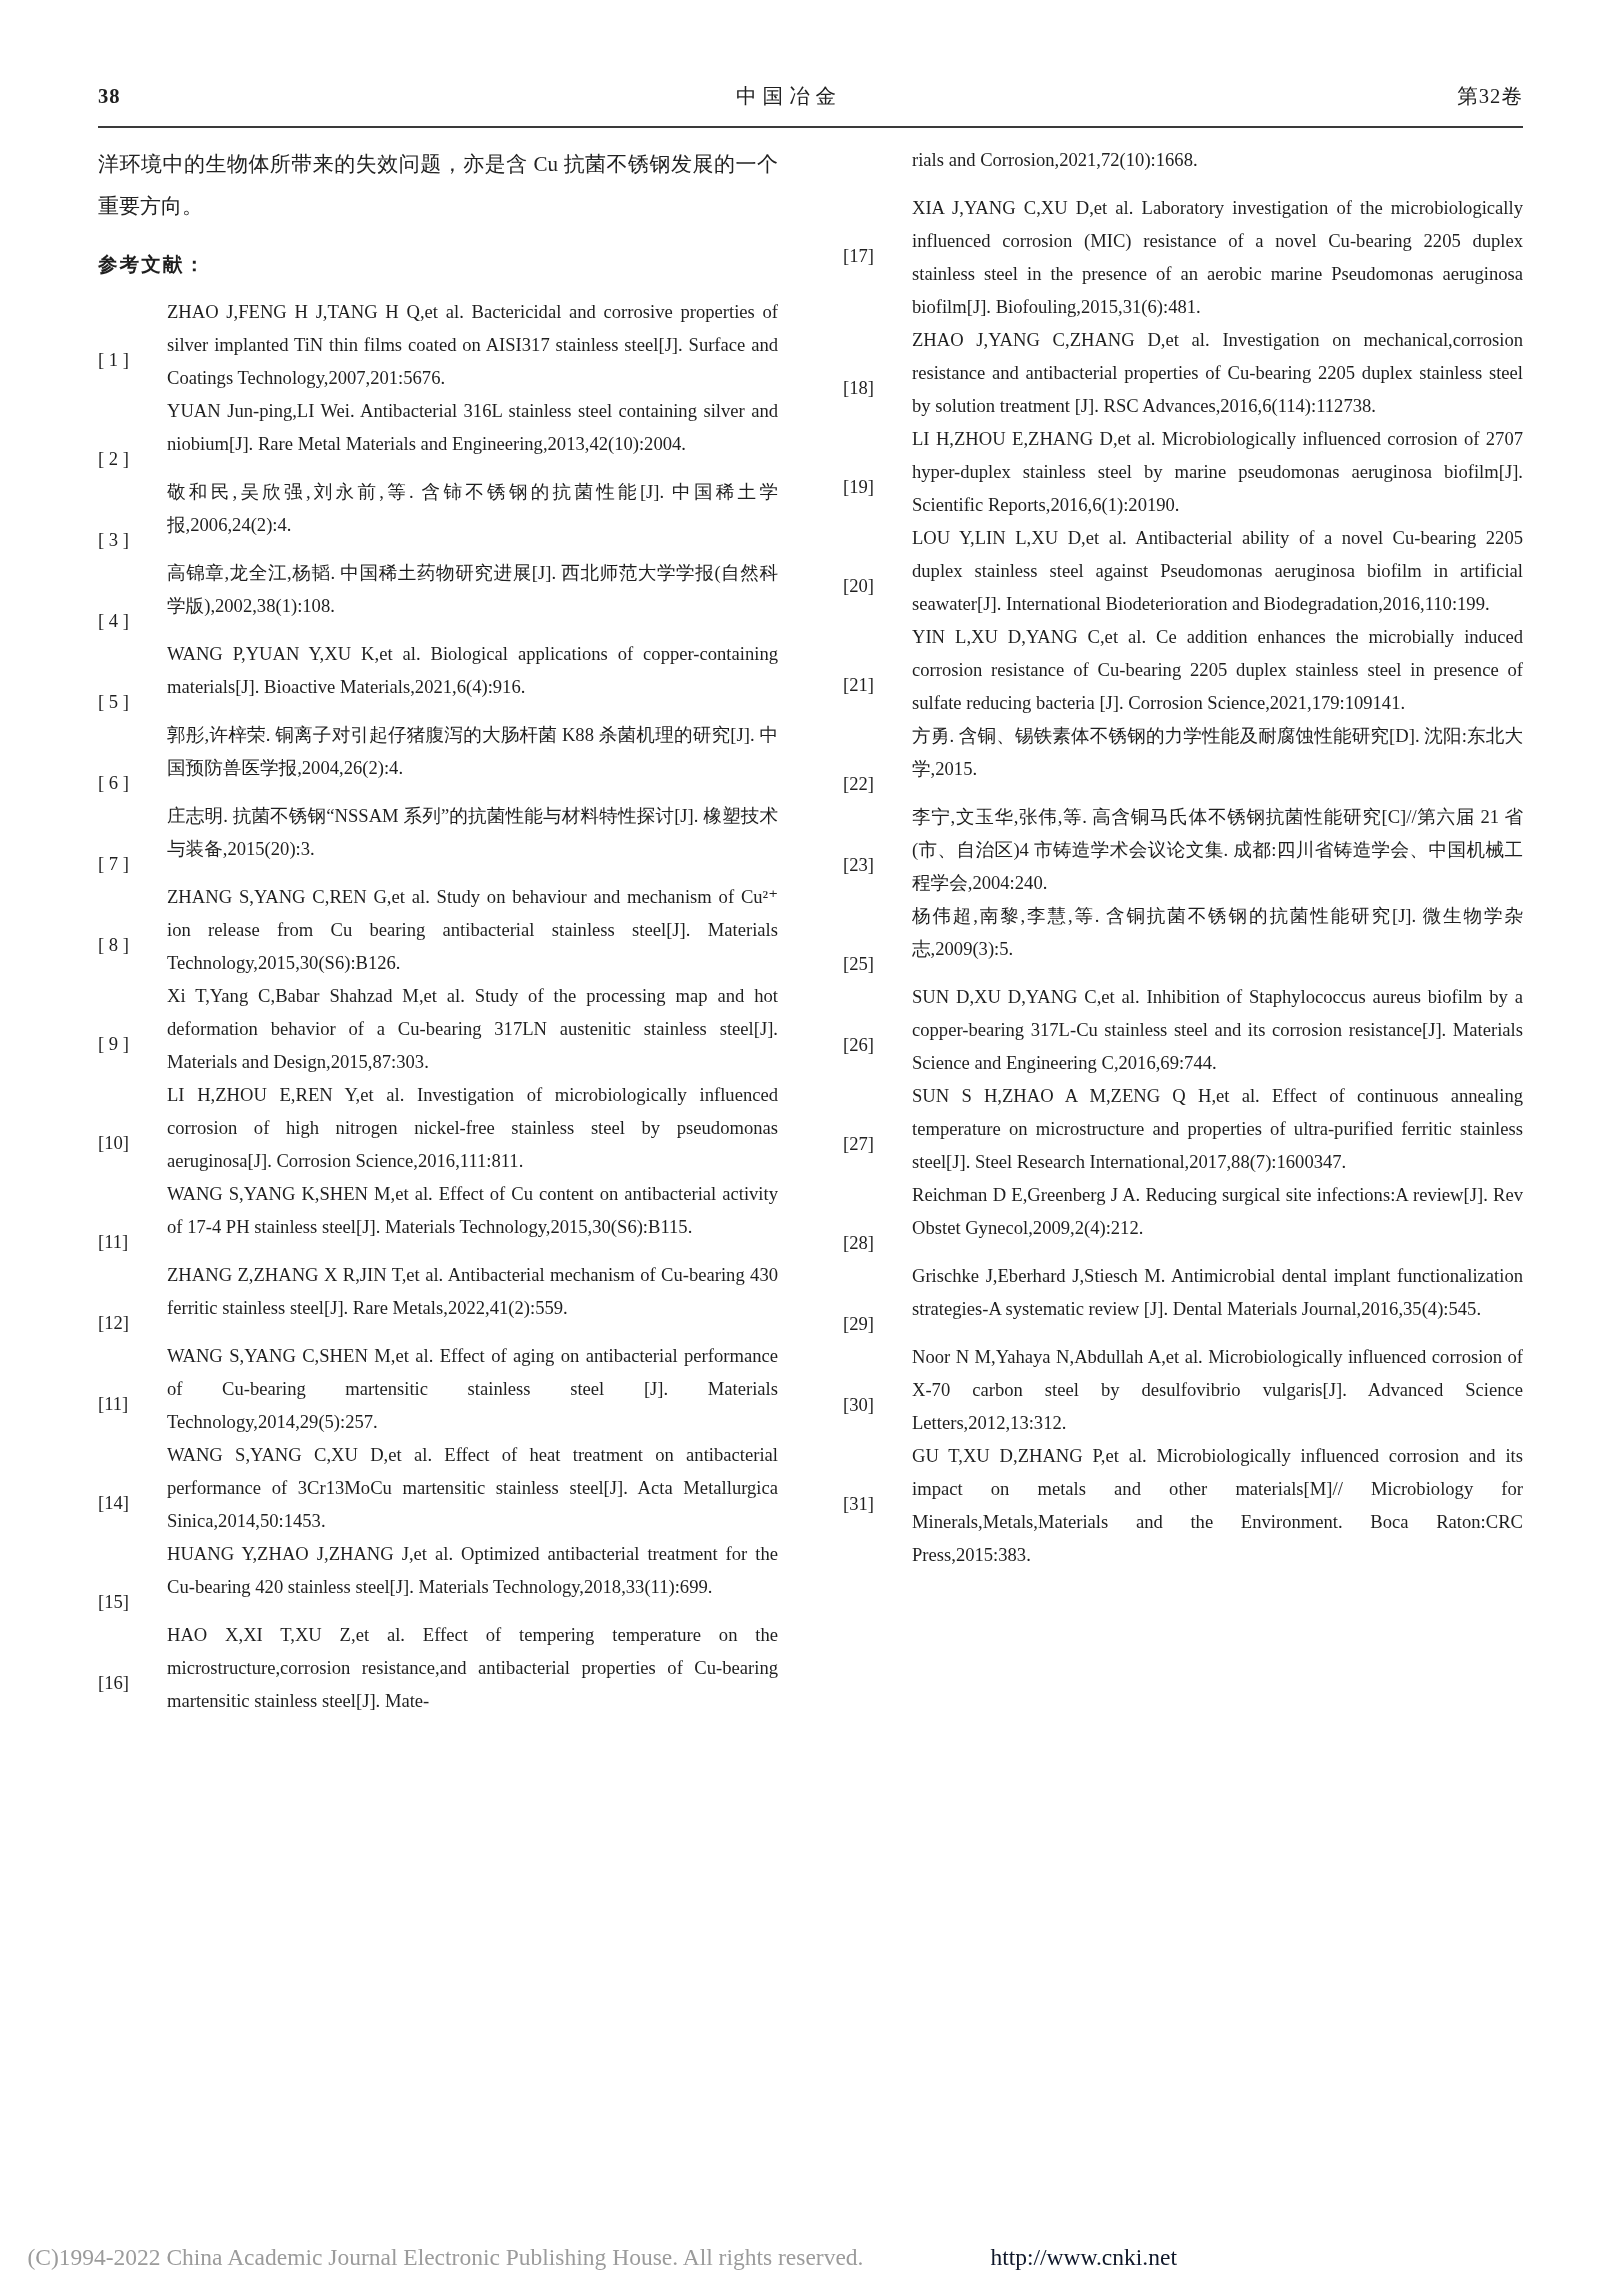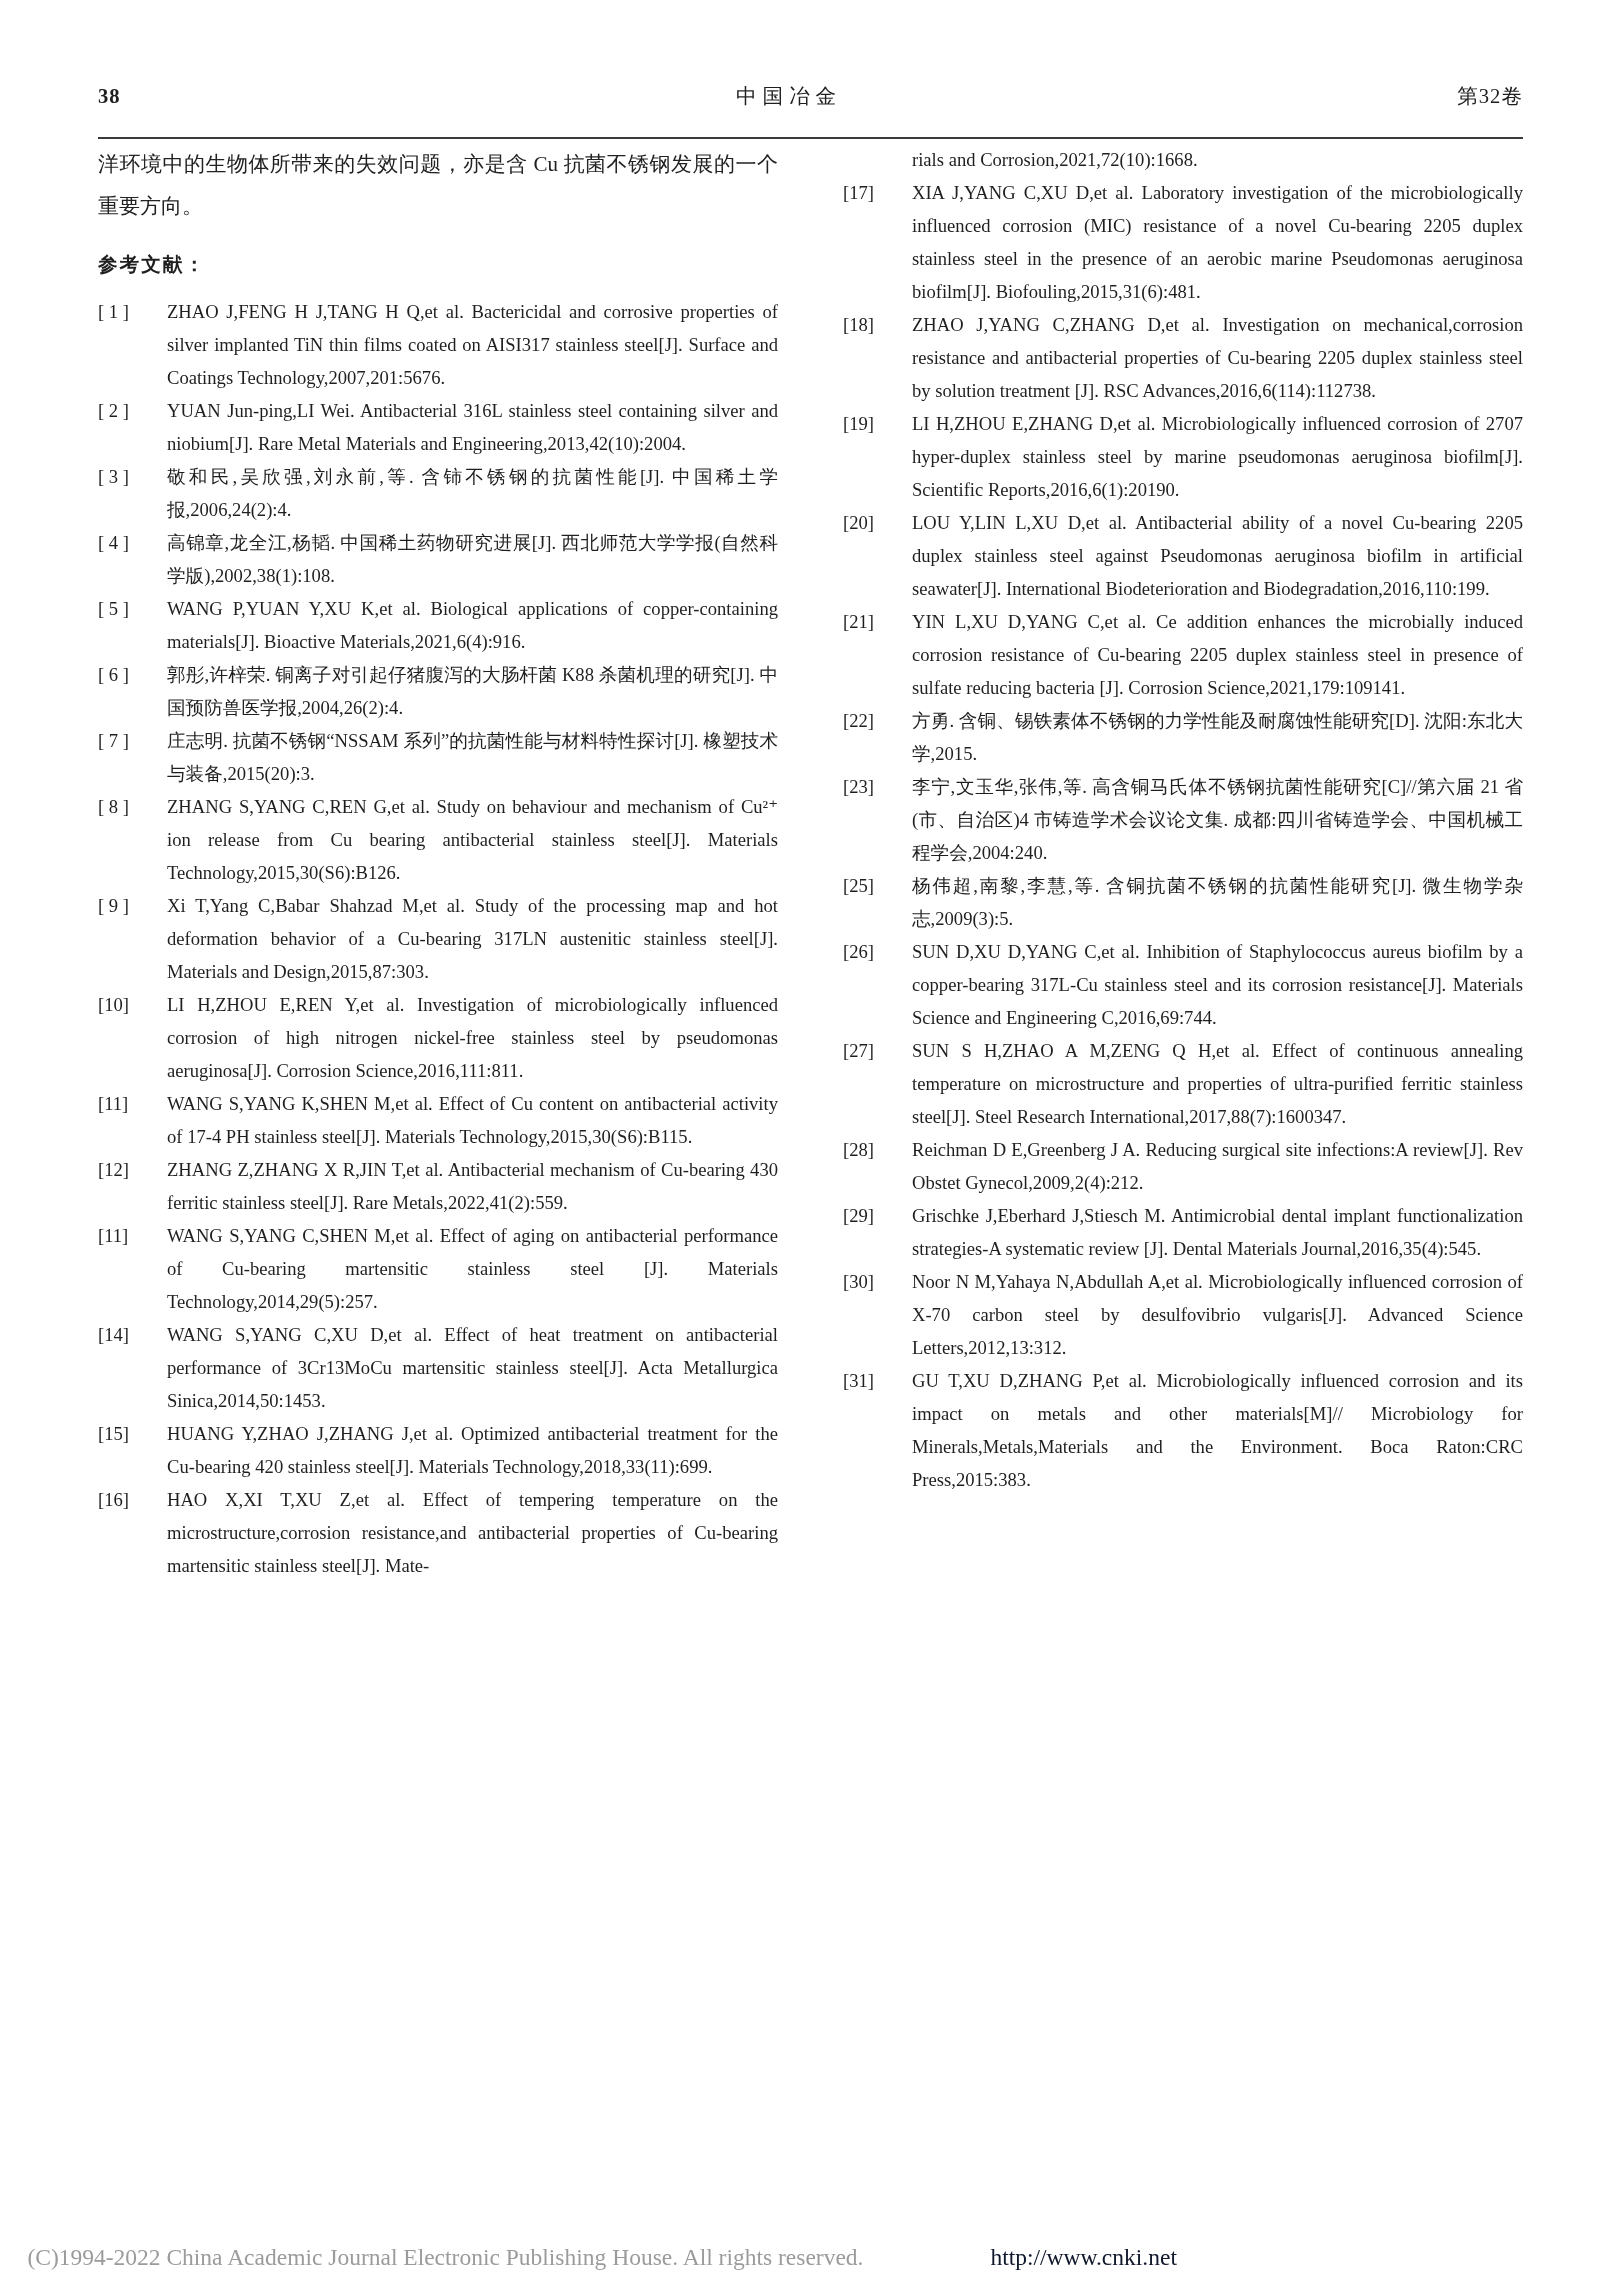--- a/index.html
+++ b/index.html
@@ -13,21 +13,21 @@
     color:#1f1f1f;
     overflow:hidden;
   }
   .header {
     position:absolute;
     top:82px; left:98px; right:98px;
     display:flex;
     justify-content:space-between;
     align-items:baseline;
     font-size:20.6px;
-    padding-bottom:27px;
+    padding-bottom:16px;
     border-bottom:2px solid #3a3a3a;
   }
   .header .page-number { font-weight:bold; letter-spacing:1px; }
   .header .journal-title { letter-spacing:5.9px; }
   .header .volume-label { letter-spacing:1px; }
   .content {
     position:absolute;
     top:143px; left:98px; right:98px;
     display:flex;
     gap:65px;
@@ -50,20 +50,21 @@
   .ref {
     display:flex;
     font-size:18.6px;
     line-height:33px;
     gap:8px;
   }
   .ref-label {
     flex:0 0 61px;
     width:61px;
     white-space:nowrap;
+    margin-top:48px;
   }
   .ref-text {
     flex:1;
     text-align:justify;
     word-break:break-word;
   }
   .footer {
     position:absolute;
     left:27.4px; right:27.4px; bottom:21.6px;
     font-size:23.5px;

